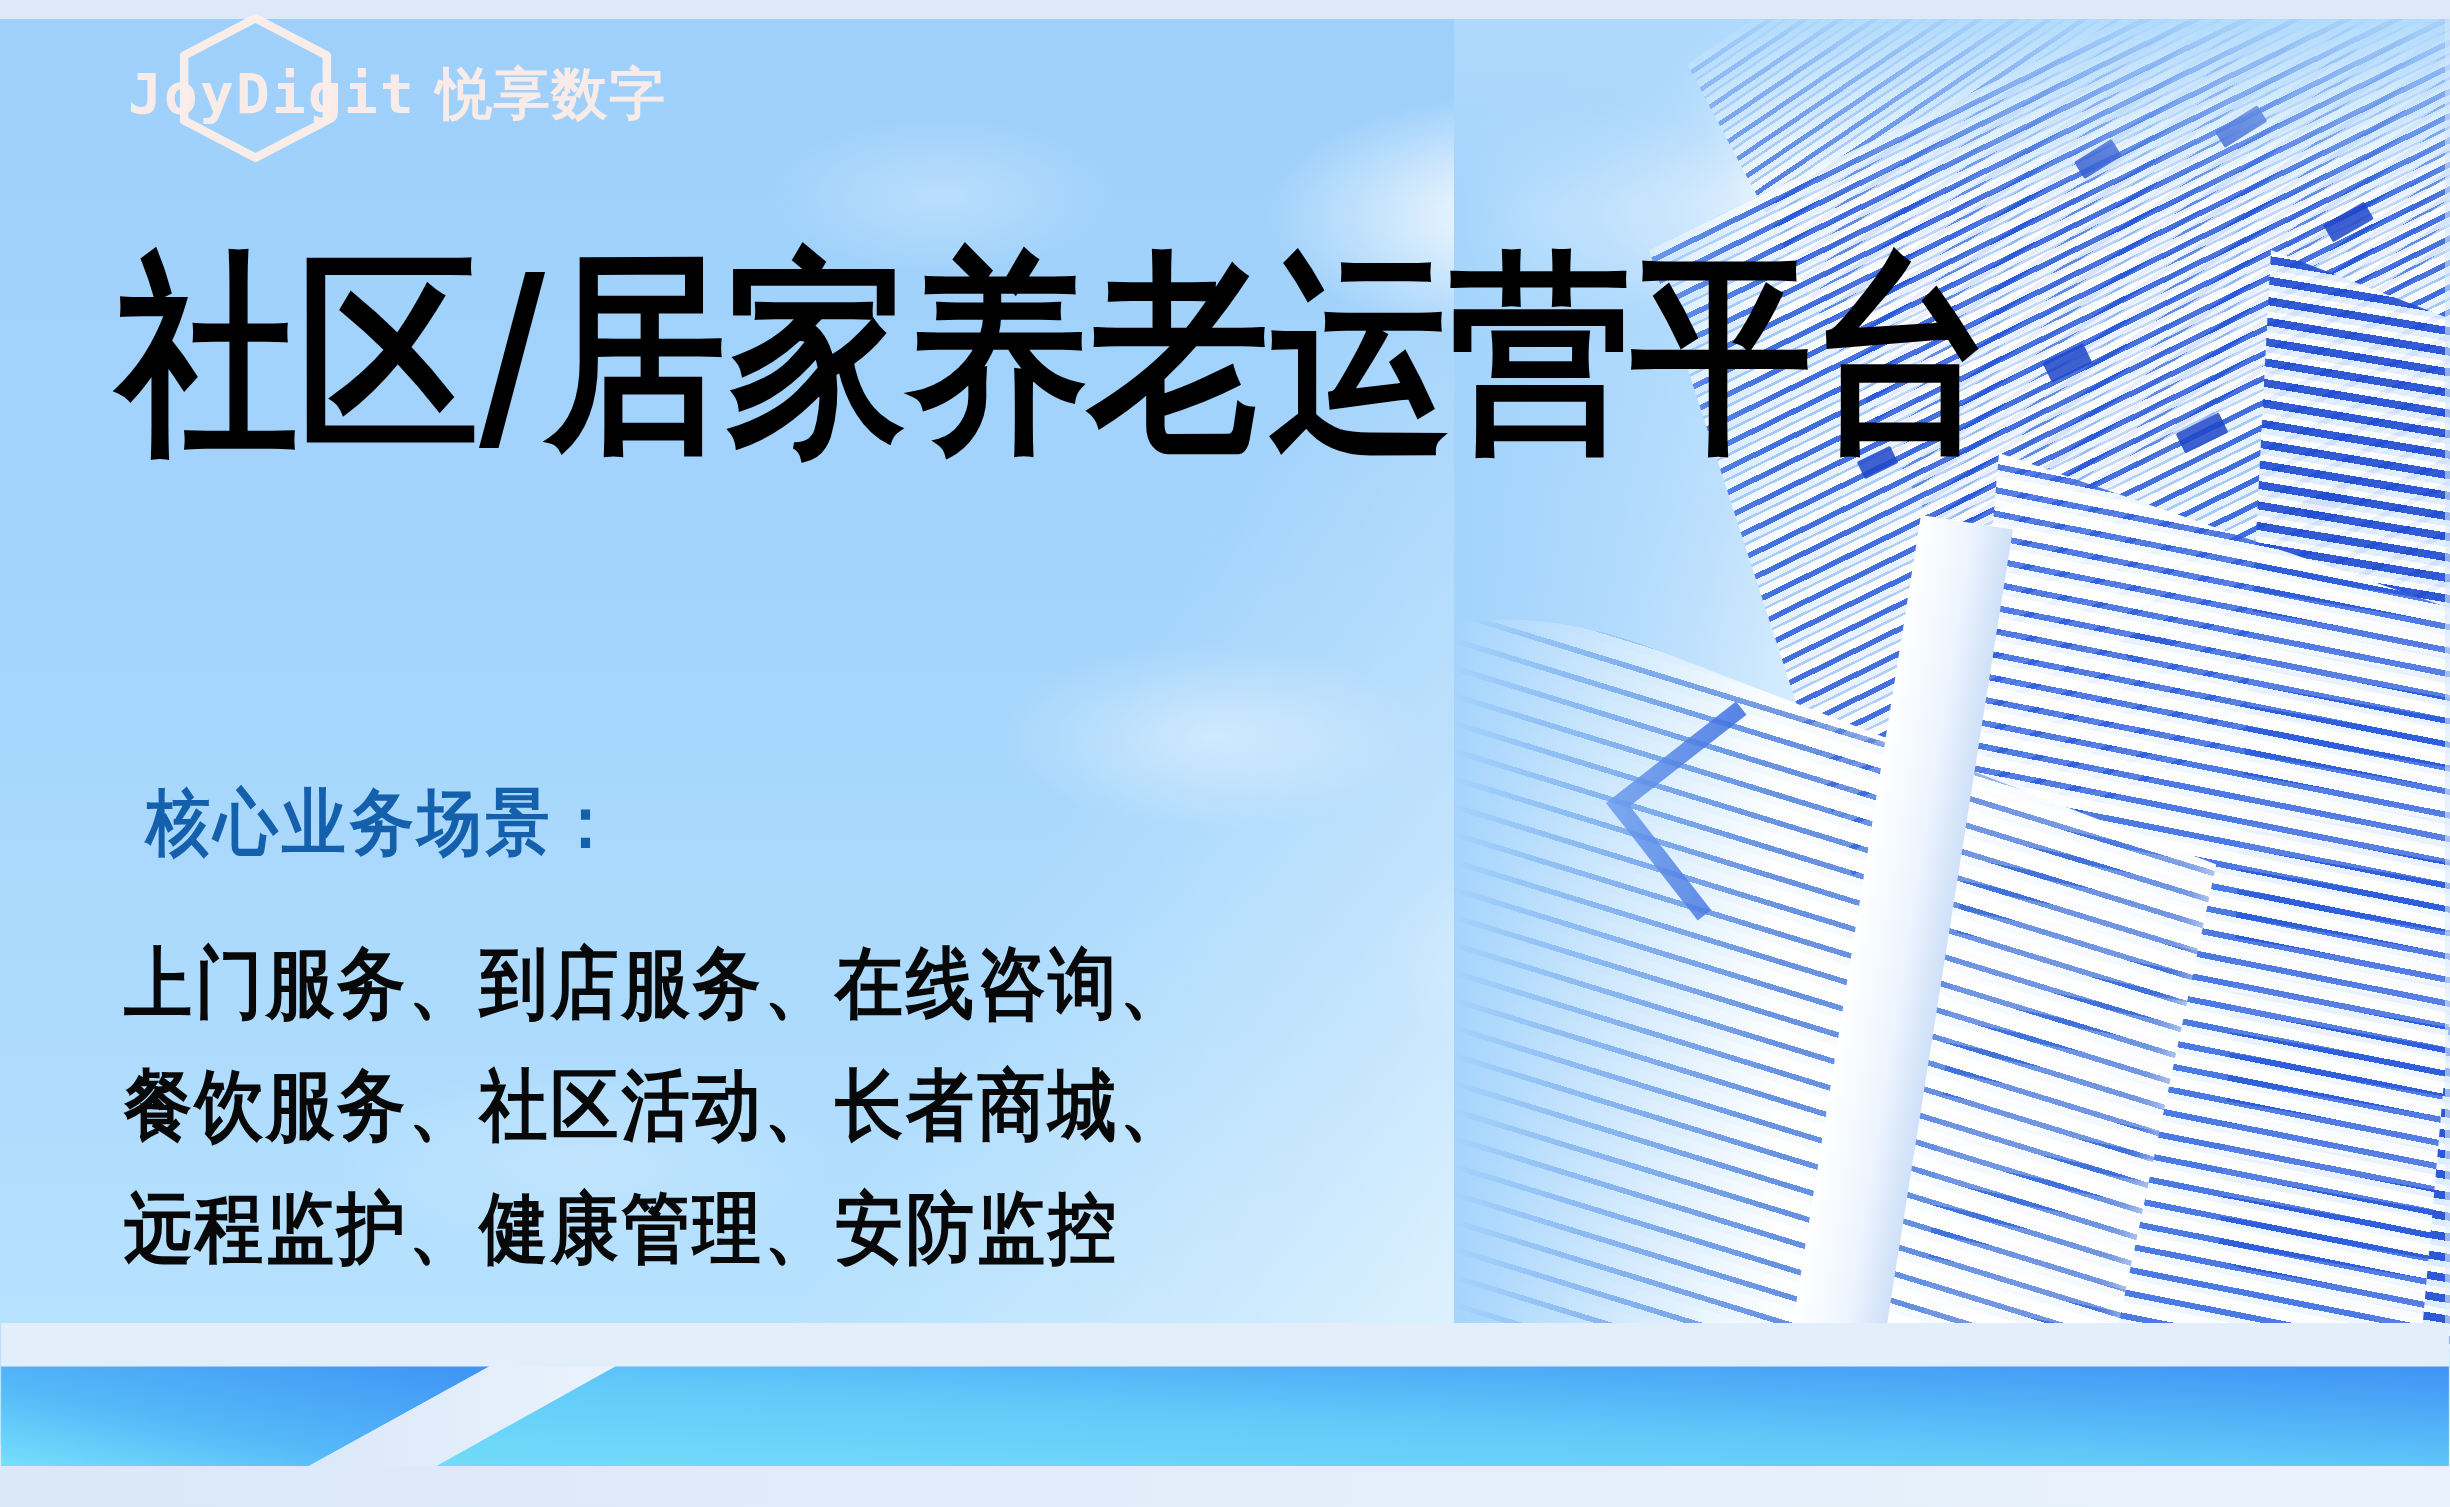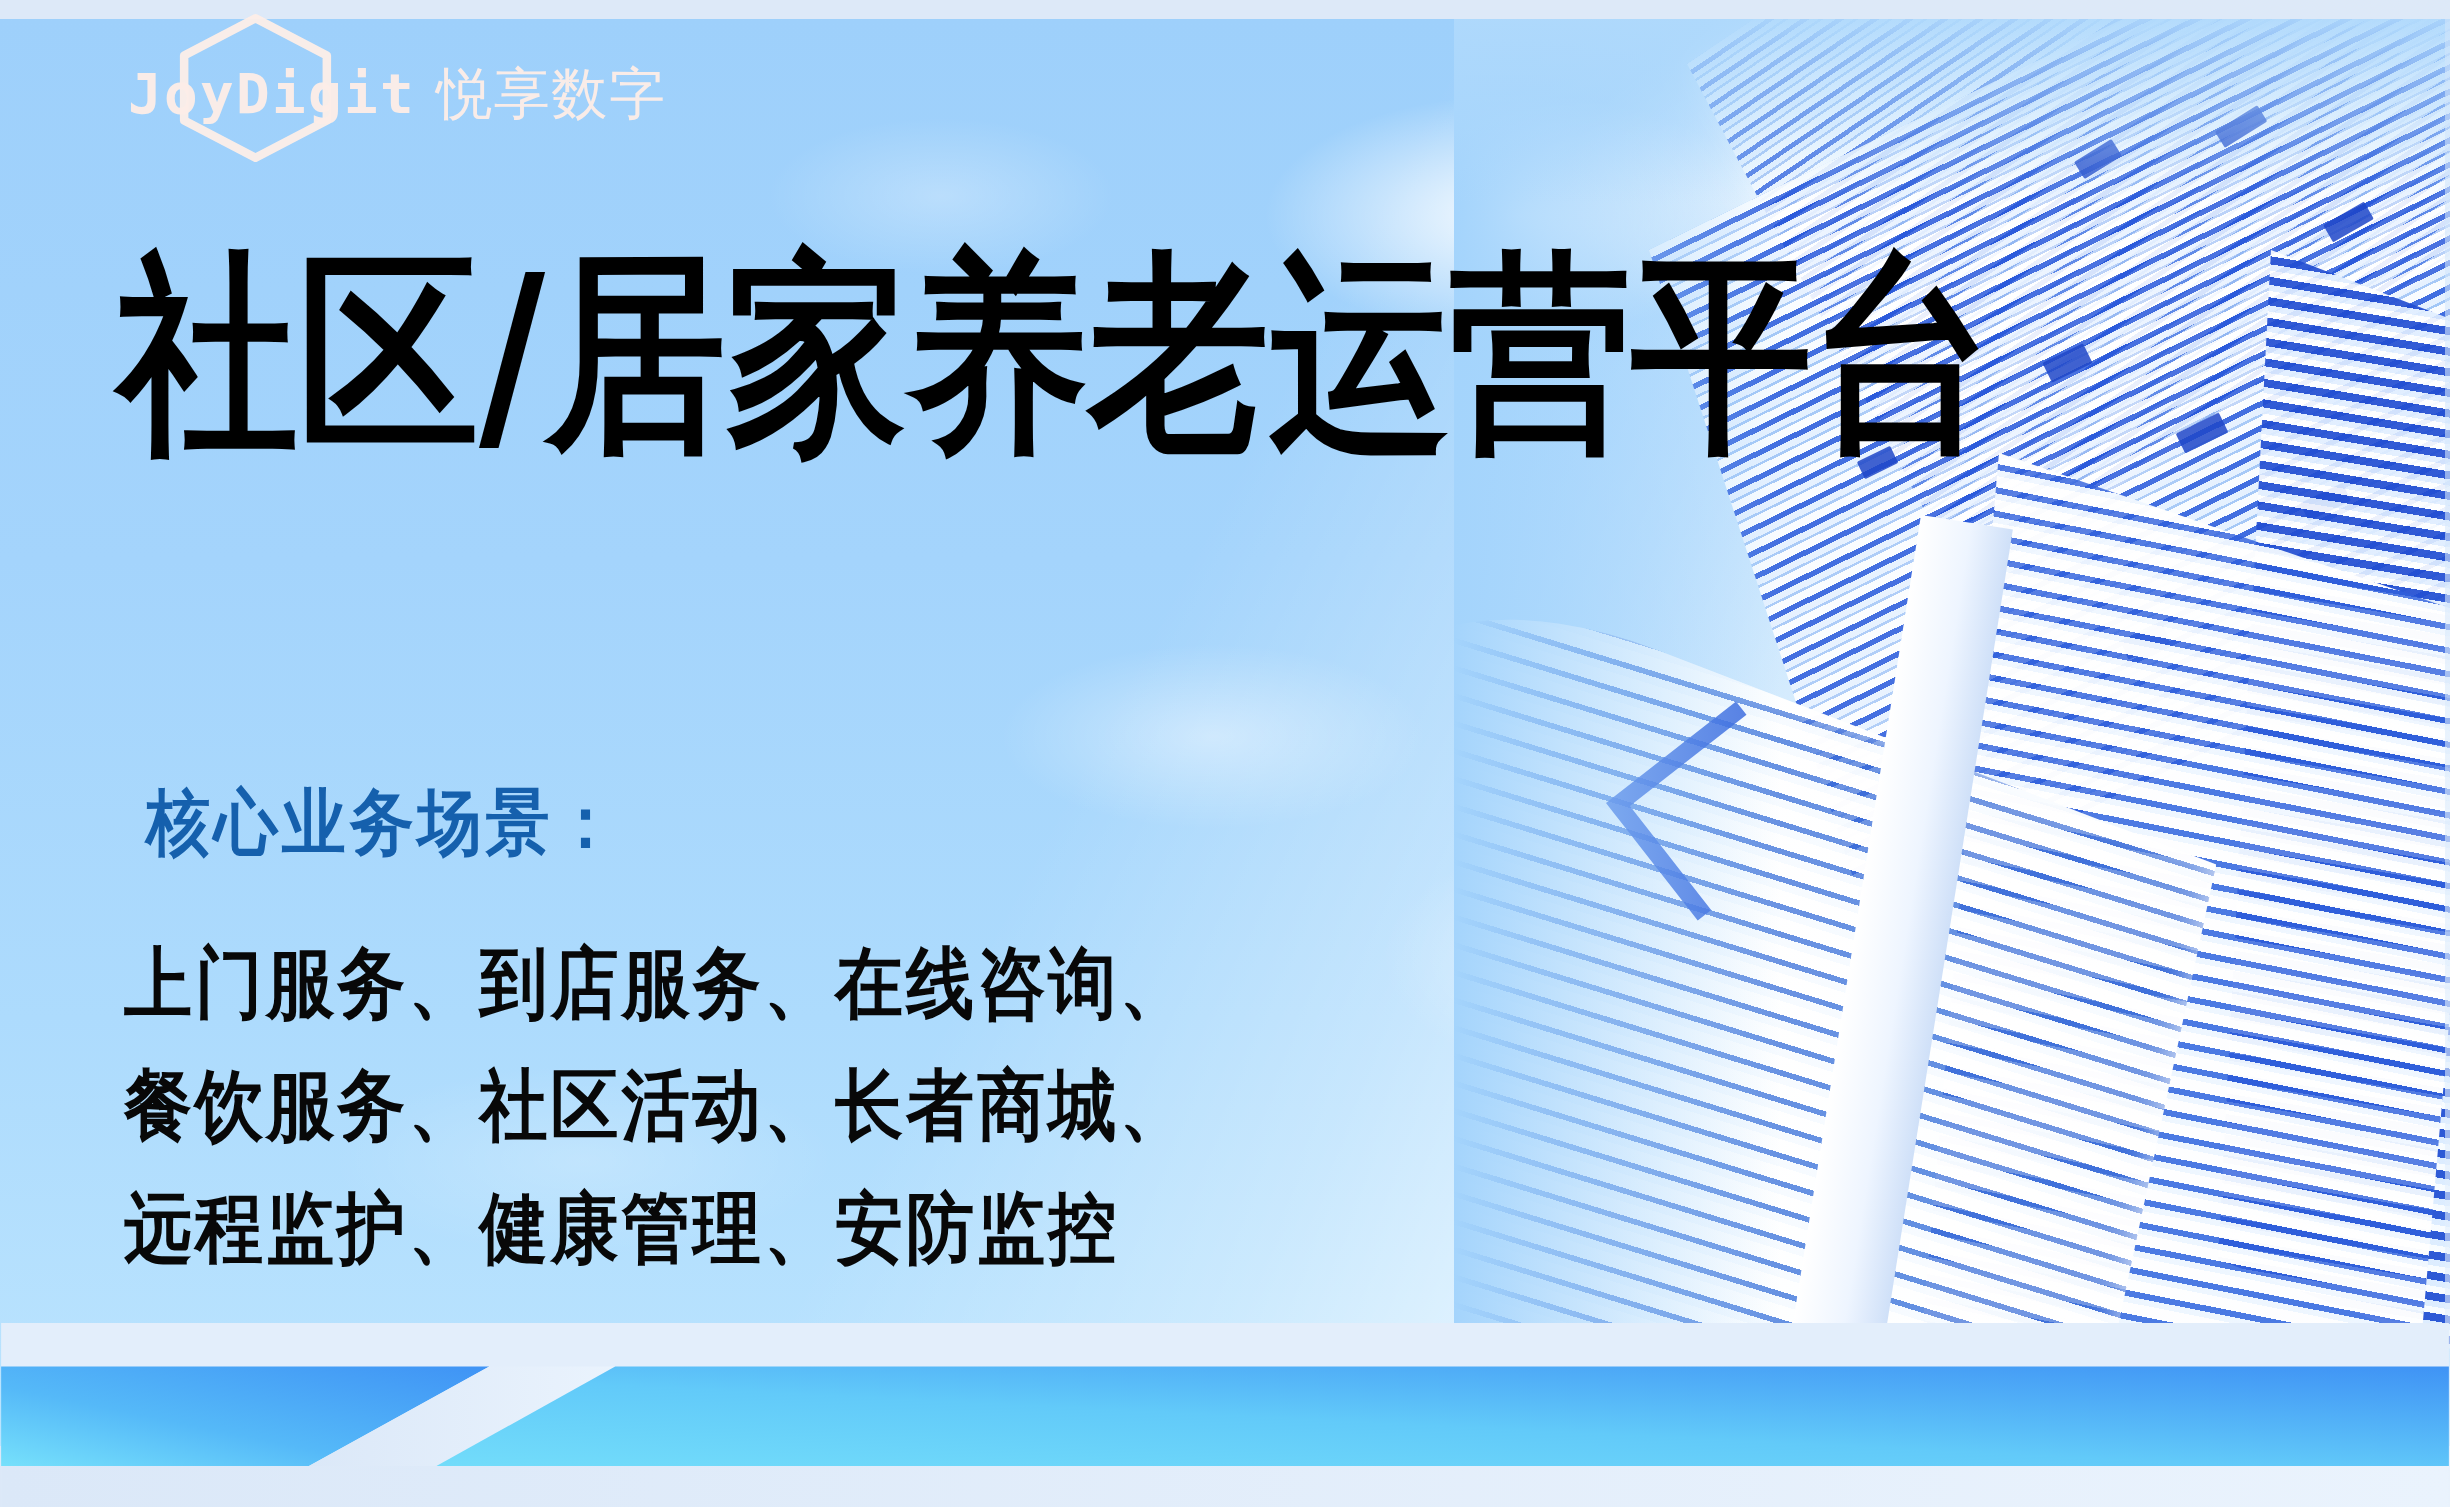--- a/index.html
+++ b/index.html
@@ -215,21 +215,21 @@
     font-weight: 700;
     letter-spacing: 2.3px;
     color: #fdeee8;
     font-family: "DejaVu Sans Mono", monospace;
     opacity: .96;
   }
   .logo-text .cn {
     font-family: "DejaVu Sans", "Liberation Sans", sans-serif;
     letter-spacing: 1.6px;
     margin-left: 20px;
-    font-weight: 400;
+    font-weight: 700;
   }
 
   
   .headline {
     position: absolute;
     left: 117px; top: 247px;
     white-space: nowrap;
     font-size: 181px;
     line-height: 1;
     font-weight: 900;

